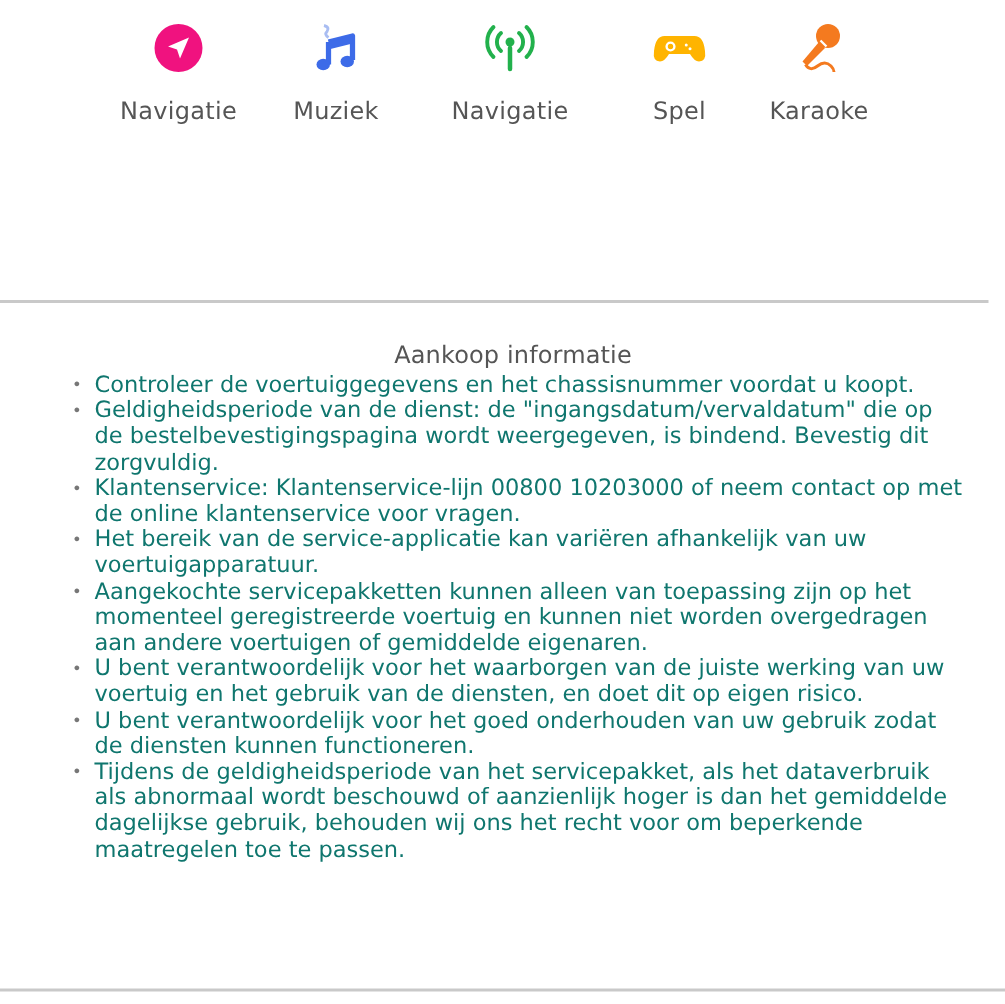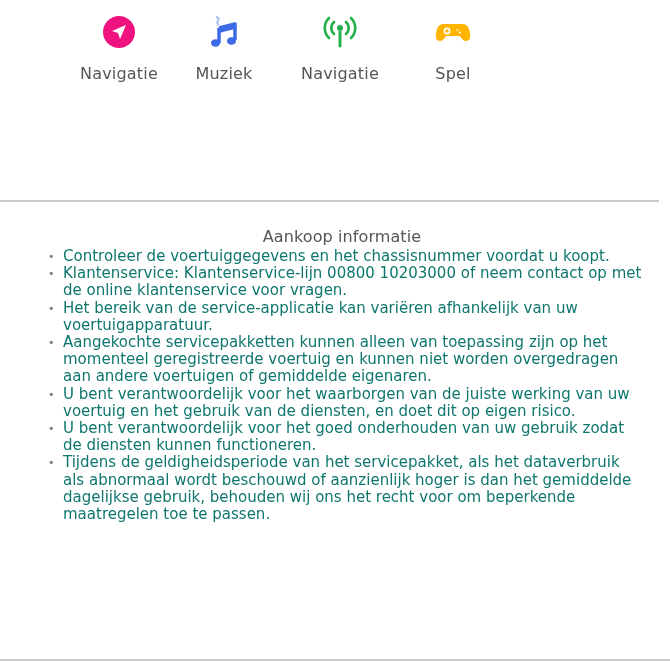--- a/index.html
+++ b/index.html
@@ -69,28 +69,38 @@
   </div>
   <div class="app" style="left:398px">
     <svg class="icon" viewBox="0 0 36 36">
       <path d="M8 10 h20 q6 0 7 10 q1 7 -4 7 q-3 0 -6 -5 h-14 q-3 5 -6 5 q-5 0 -4 -7 q1 -10 7 -10 z" fill="#ffb400"></path>
       <circle cx="12" cy="17" r="2.6" fill="none" stroke="#fff" stroke-width="1.6"></circle>
       <circle cx="22.5" cy="16" r="1" fill="#fff"></circle>
       <circle cx="25" cy="18.5" r="1" fill="#fff"></circle>
     </svg>
     <span class="label">Spel</span>
   </div>
+  <div class="app" style="left:491px">
+    <svg class="icon" viewBox="0 0 36 36">
+      <circle cx="24" cy="10" r="8" fill="#f47a1f"></circle>
+      <path d="M19 13 l4 4" stroke="#fff" stroke-width="1.5"></path>
+      <path d="M18 14 L7 27 L10 30 L22 18 Z" fill="#f47a1f"></path>
+      <path d="M9 29 q3 5 8 1 q5 -4 9 0 q2 2 2 4" stroke="#f47a1f" stroke-width="2" fill="none"></path>
+    </svg>
+    <span class="label">Karaoke</span>
+  </div>
 </div>
 
 <div class="divider" style="top:200px; width:659px;"></div>
 
 <section class="info">
   <h2>Aankoop informatie</h2>
   <ul>
     <li>Controleer de voertuiggegevens en het chassisnummer voordat u koopt.</li>
+    <li>Geldigheidsperiode van de dienst: de "ingangsdatum/vervaldatum" die op de bestelbevestigingspagina wordt weergegeven, is bindend. Bevestig dit zorgvuldig.</li>
     <li>Klantenservice: Klantenservice-lijn 00800 10203000 of neem contact op met de online klantenservice voor vragen.</li>
     <li>Het bereik van de service-applicatie kan variëren afhankelijk van uw voertuigapparatuur.</li>
     <li>Aangekochte servicepakketten kunnen alleen van toepassing zijn op het momenteel geregistreerde voertuig en kunnen niet worden overgedragen aan andere voertuigen of gemiddelde eigenaren.</li>
     <li>U bent verantwoordelijk voor het waarborgen van de juiste werking van uw voertuig en het gebruik van de diensten, en doet dit op eigen risico.</li>
     <li>U bent verantwoordelijk voor het goed onderhouden van uw gebruik zodat de diensten kunnen functioneren.</li>
     <li>Tijdens de geldigheidsperiode van het servicepakket, als het dataverbruik als abnormaal wordt beschouwd of aanzienlijk hoger is dan het gemiddelde dagelijkse gebruik, behouden wij ons het recht voor om beperkende maatregelen toe te passen.</li>
   </ul>
 </section>
 
 <div class="divider" style="top:659px; width:670px;"></div>

